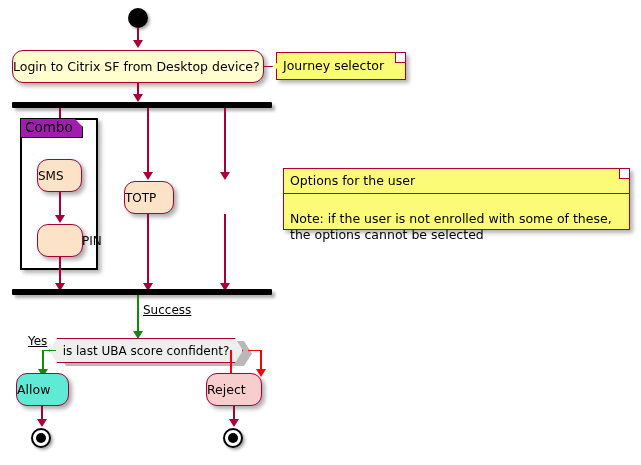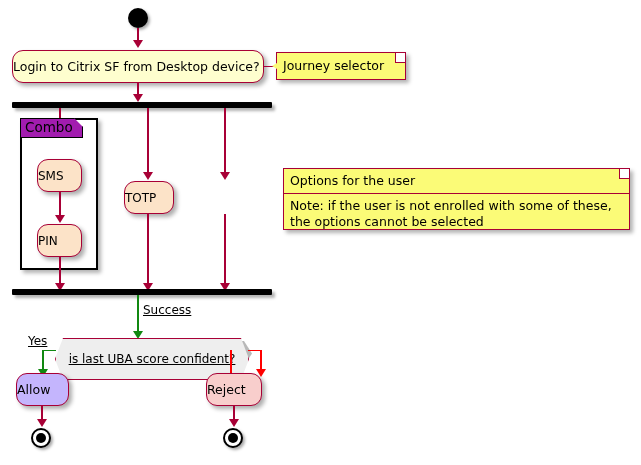--- a/index.html
+++ b/index.html
@@ -55,21 +55,21 @@
   }
 
   
   .activity {
     border: 1.6px solid #A80036;
     border-radius: 11px;
     font-size: 12.5px;
   }
   .activity.yellow { background: #FEFECE; }
   .activity.peach  { background: #FCE3C8; }
-  .activity.green  { background: #c4b5fd; }
+  .activity.green  { background: #5eead4; }
   .activity.pink   { background: #F8CECC; }
 
   
   .bar {
     position: absolute;
     background: #000000;
     height: 6px;
     border-radius: 1px;
     box-shadow: 3px 3px 3px rgba(0,0,0,0.3);
   }
@@ -137,20 +137,21 @@
     padding: 3px 6px;
     white-space: nowrap;
   }
   .note-head {
     border-bottom: 1.5px solid #A80036;
   }
   .note-body {
     padding: 4px 6px;
     line-height: 1.25;
     white-space: pre-line;
+    margin-top: 13px;
   }
   .note-pointer {
     position: absolute;
     width: 0; height: 0;
   }
 
   
   .vline {
     position: absolute;
     width: 1.6px;
@@ -224,21 +225,21 @@
     <span>Combo</span>
   </div>
 
   <div class="node activity peach shadow" style="left:37px; top:159px; width:45px; height:33px; font-size:12px;">
     <span>SMS</span>
   </div>
 
   <div class="vline" style="left:59.2px; top:192px; height:25px;"></div>
   <div class="arrowhead" style="left:55px; top:215px;"></div>
 
-  <div class="node activity peach shadow" style="left:37px; top:224px; width:45px; height:33px; font-size:12px;">
+  <div class="node activity peach shadow" style="left:37px; top:224px; width:45px; height:33px; font-size:12px;padding-left:44px;">
     <span>PIN</span>
   </div>
 
   <div class="vline" style="left:59.2px; top:257px; height:30px;"></div>
   <div class="arrowhead" style="left:55px; top:283px;"></div>
 
   <div class="node activity peach shadow" style="left:124px; top:181px; width:50px; height:33px; font-size:12px;">
     <span>TOTP</span>
   </div>
   <div class="vline" style="left:147.2px; top:214px; height:73px;"></div>
@@ -254,21 +255,21 @@
 the options cannot be selected</div>
   </div>
 
   <div class="bar" style="left:12px; top:289px; width:260px;"></div>
 
   <div class="vline green" style="left:137.2px; top:295px; height:38px;"></div>
   <div class="arrowhead green" style="left:133px; top:331px;"></div>
   <div class="edge-label" style="left:143px; top:303px;text-decoration:underline;">Success</div>
 
   <div class="decision-shadow" style="left:58px; top:341px; width:194px; height:25px;"></div>
-  <div class="decision" style="left:55px; top:338px; width:194px; height:42px;text-decoration:underline;">
+  <div class="decision" style="left:49px; top:338px; width:194px; height:25px;">
     <span>is last UBA score confident?</span>
   </div>
 
   <div class="hline green" style="left:42px; top:349.5px; width:14px;"></div>
   <div class="vline green" style="left:42px; top:349.5px; height:23px;"></div>
   <div class="arrowhead green" style="left:38px; top:369px;"></div>
   <div class="edge-label" style="left:28px; top:334px;text-decoration:underline;">Yes</div>
 
   <div class="hline red" style="left:248px; top:349.5px; width:14px;"></div>
   <div class="vline red" style="left:230.4px; top:349.5px; height:23px; left:230px;"></div>

